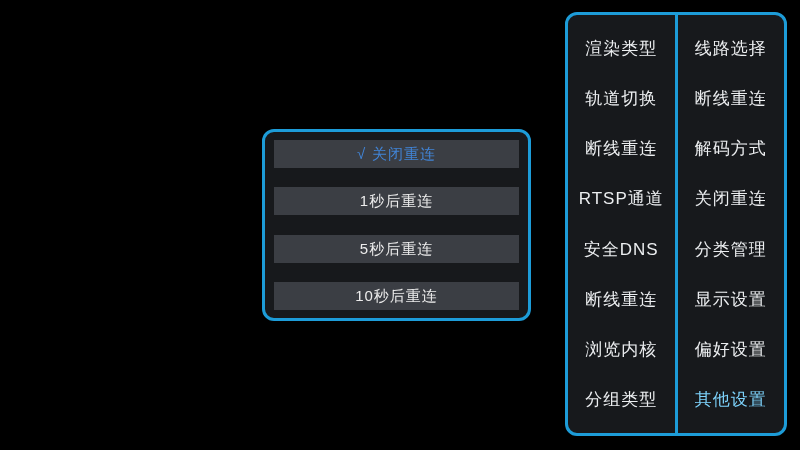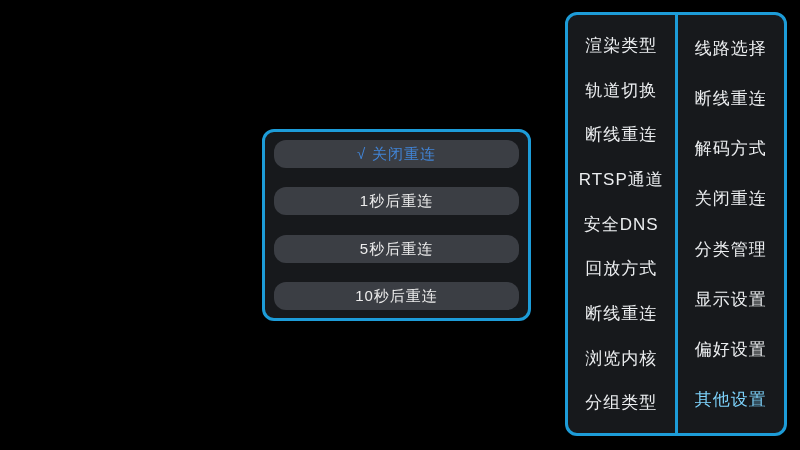--- a/index.html
+++ b/index.html
@@ -29,21 +29,21 @@
     background: #17191c;
     border: 3px solid #1d9cd8;
     border-radius: 12px;
     padding: 8px 9px;
     display: flex;
     flex-direction: column;
     justify-content: space-between;
   }
   .dialog-btn {
     height: 28px;
-    border-radius: 12px;
+    border-radius: 0;
     background: #3b3e44;
     color: #ececec;
     font-size: 15px;
     line-height: 28px;
     text-align: center;
     letter-spacing: 1px;
     cursor: pointer;
     white-space: nowrap;
     overflow: hidden;
   }
@@ -110,21 +110,20 @@
     <div class="dialog-btn">10秒后重连</div>
   </div>
 
   <div class="panel">
     <div class="panel-col">
       <div class="panel-item">渲染类型</div>
       <div class="panel-item">轨道切换</div>
       <div class="panel-item">断线重连</div>
       <div class="panel-item">RTSP通道</div>
       <div class="panel-item">安全DNS</div>
-      <div class="panel-item">回放方式</div>
       <div class="panel-item">断线重连</div>
       <div class="panel-item">浏览内核</div>
       <div class="panel-item">分组类型</div>
     </div>
     <div class="panel-divider"></div>
     <div class="panel-col">
       <div class="panel-item">线路选择</div>
       <div class="panel-item">断线重连</div>
       <div class="panel-item">解码方式</div>
       <div class="panel-item">关闭重连</div>

